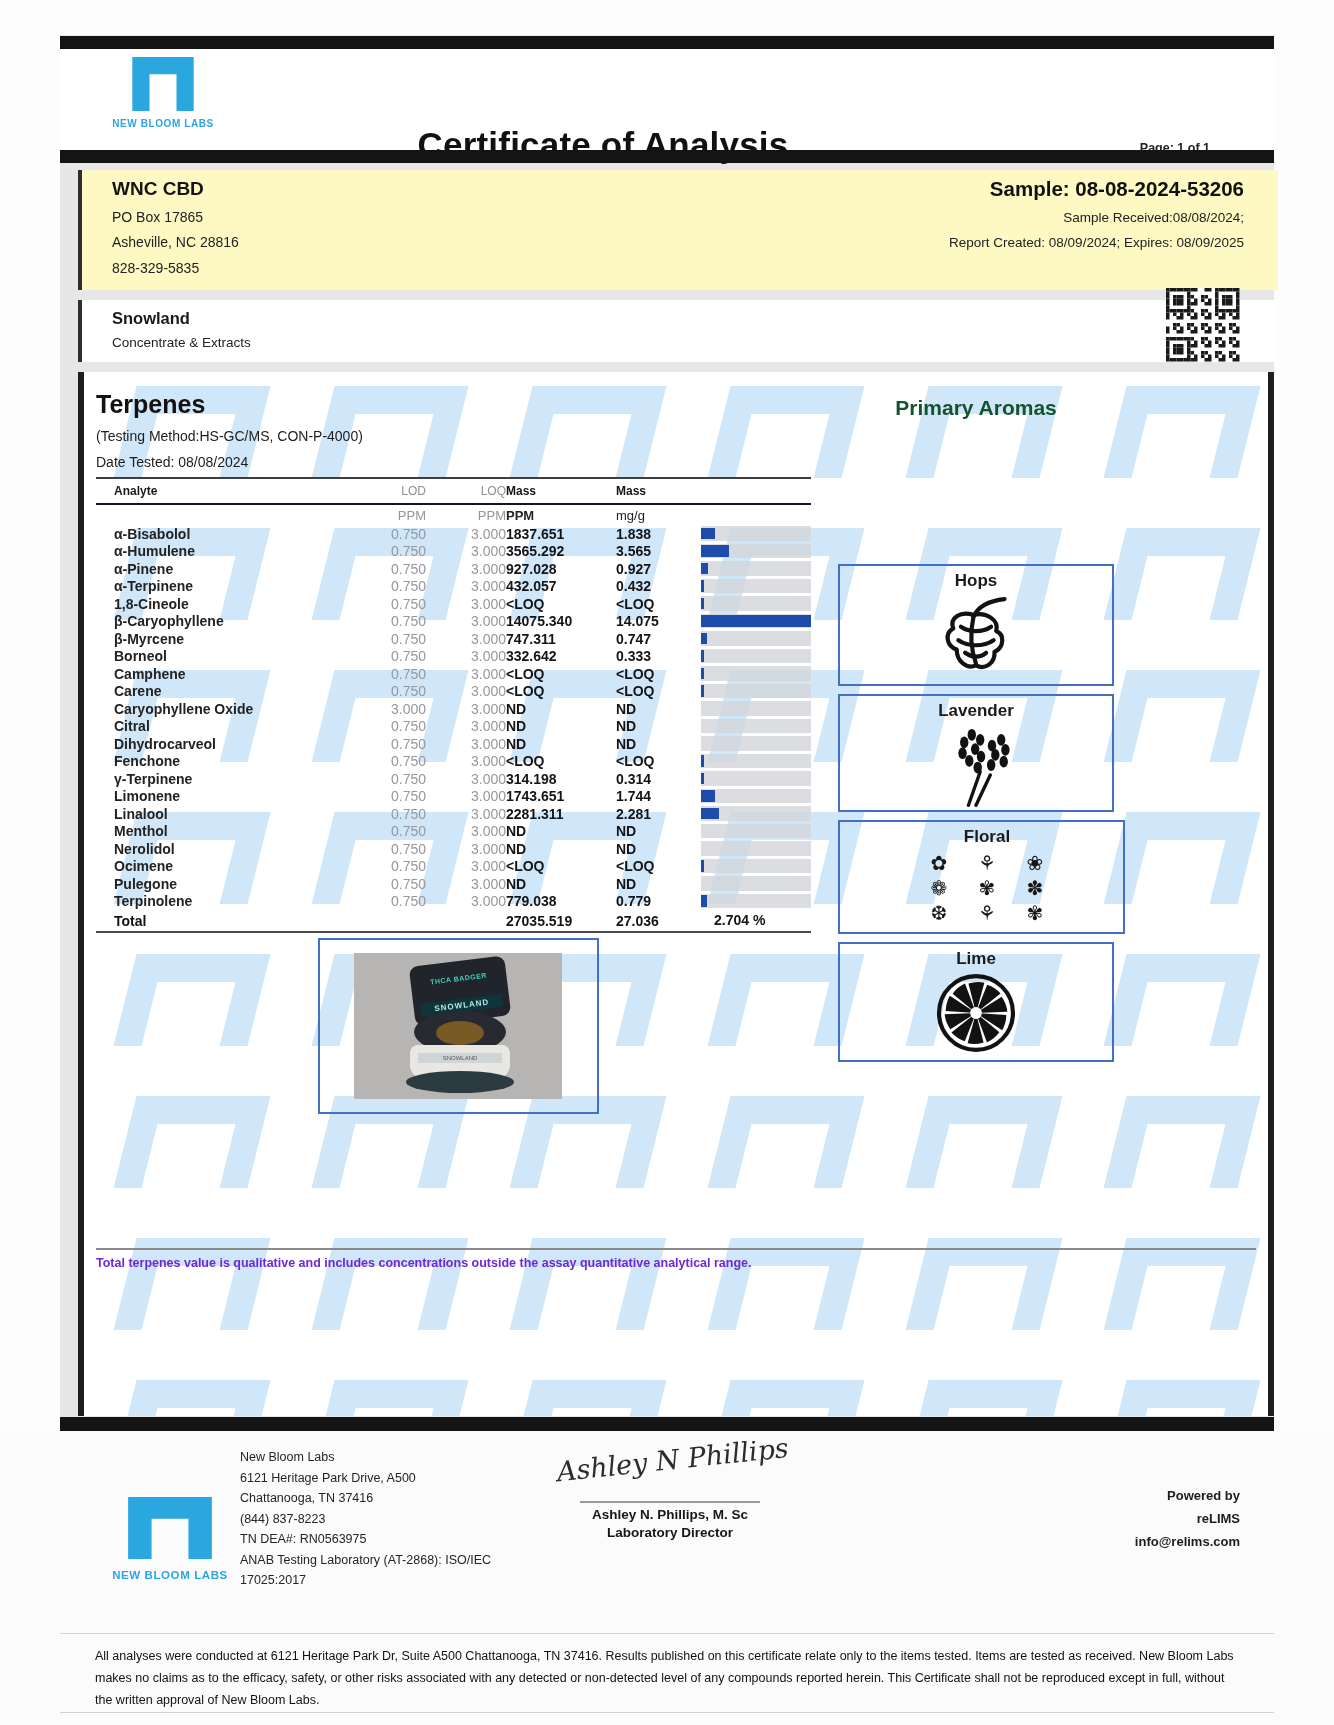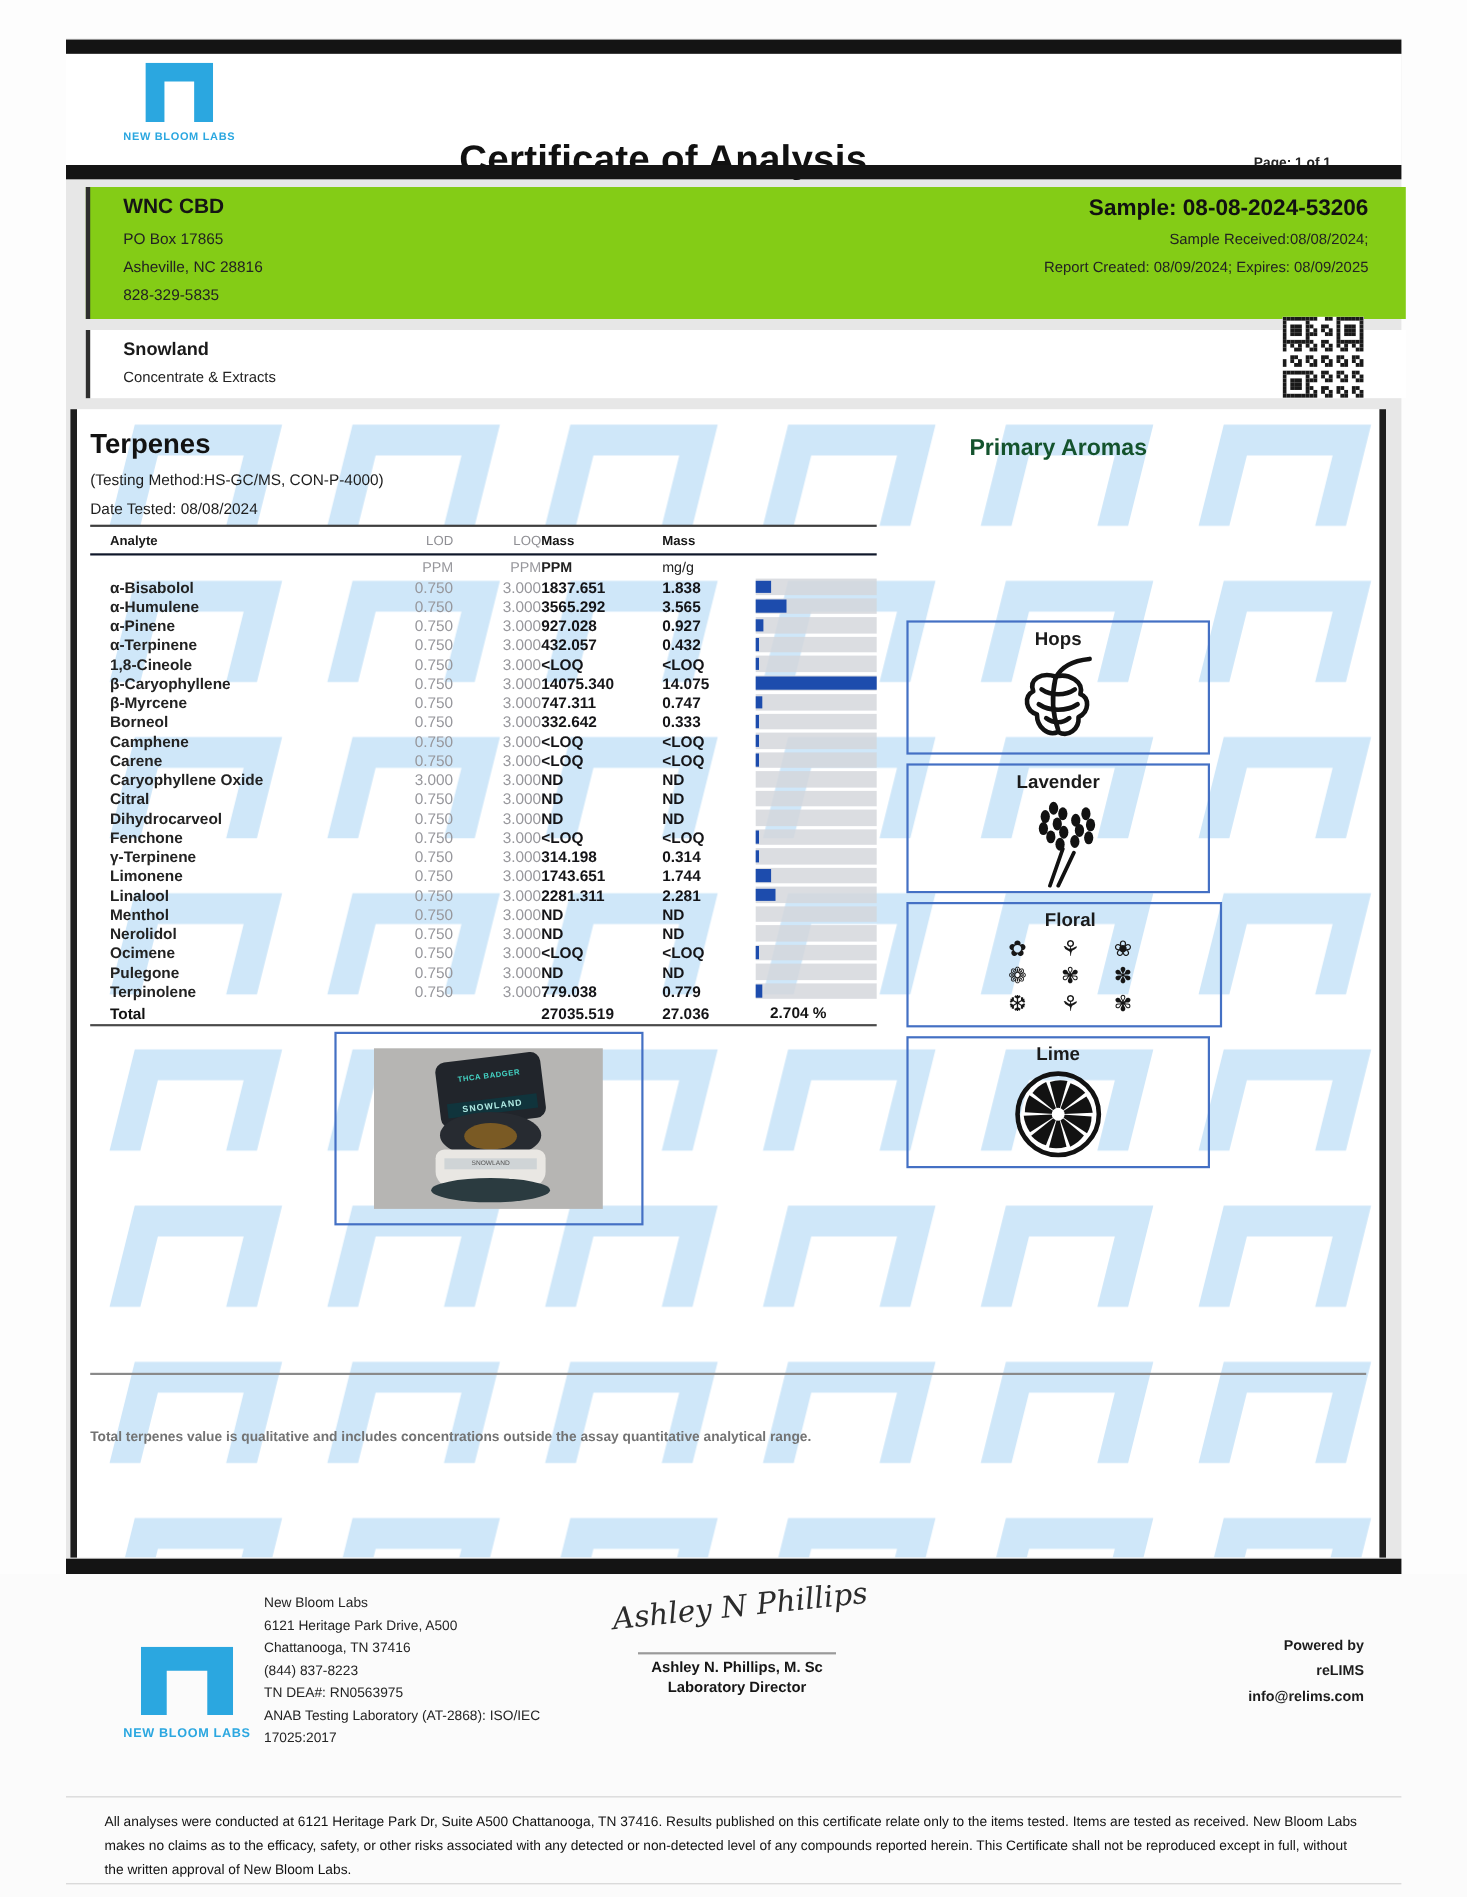--- a/index.html
+++ b/index.html
@@ -15,33 +15,33 @@
   .header-card{position:absolute;left:60px;top:49px;width:1214px;height:101px;background:#fff;}
   .logo-block{position:absolute;text-align:center;}
   #hdr-logo{left:38px;top:8px;width:130px;}
   .logo-text{color:#2ba7e0;font-weight:700;letter-spacing:.6px;}
   #hdr-logo .logo-text{font-size:10px;margin-top:3px;}
   #doc-title{position:absolute;left:0;right:128px;top:76px;text-align:center;
              font-size:35px;font-weight:800;color:#111;letter-spacing:.2px;}
   #page-label{position:absolute;right:64px;top:92px;font-size:12.5px;font-weight:700;color:#222;}
 
   
-  .client-card{position:absolute;left:78px;top:170px;width:1196px;height:120px;background:#84cc16;border-left:4px solid #2e2e2e;}
+  .client-card{position:absolute;left:78px;top:170px;width:1196px;height:120px;background:#fef9c3;border-left:4px solid #2e2e2e;}
   #client-name{position:absolute;left:30px;top:8px;font-size:19px;font-weight:700;color:#151515;}
   .client-line{position:absolute;left:30px;font-size:14px;color:#222;}
   #sample-id{position:absolute;right:34px;top:7px;font-size:20.5px;font-weight:700;color:#111;}
   .sample-line{position:absolute;right:34px;font-size:13.5px;color:#222;text-align:left;}
 
   .snowland-card{position:absolute;left:78px;top:300px;width:1196px;height:62px;background:#fff;border-left:4px solid #2e2e2e;}
   #product-name{position:absolute;left:30px;top:9px;font-size:16.5px;font-weight:700;color:#1a1a1a;}
   #product-cat{position:absolute;left:30px;top:35px;font-size:13.5px;color:#222;}
   #qr{position:absolute;left:1166px;top:288px;width:74px;height:74px;background:#fff;}
 
   
-  .main-card{position:absolute;left:64px;top:372px;width:1184px;height:1044px;background:#fff;
+  .main-card{position:absolute;left:78px;top:372px;width:1184px;height:1044px;background:#fff;
              border-left:6px solid #1e1e1e;border-right:6px solid #1e1e1e;}
   .wm{position:absolute;left:0;top:0;width:100%;height:100%;}
   #terp-heading{position:absolute;left:12px;top:18px;font-size:25px;font-weight:800;color:#121212;}
   #terp-method{position:absolute;left:12px;top:56px;font-size:14px;color:#1d1d1d;}
   #terp-date{position:absolute;left:12px;top:82px;font-size:14px;color:#1d1d1d;}
 
   #terp-table{position:absolute;left:12px;top:105px;width:715px;}
   .grid6{display:grid;grid-template-columns:250px 80px 80px 110px 82px 113px;align-items:center;}
   .head-row{height:24px;border-top:2px solid #3e3e3e;border-bottom:2px solid #0f172a;font-size:12px;}
   .unit-row{height:20px;font-size:13px;}
@@ -68,21 +68,21 @@
   .lid-top{position:absolute;left:10px;top:14px;right:10px;text-align:center;font-size:7px;letter-spacing:.5px;color:#43d2c3;font-weight:700;}
   .lid-band{position:absolute;left:7px;bottom:9px;right:7px;height:13px;background:#10343c;color:#aee9e2;
             font-size:8px;font-weight:700;text-align:center;line-height:13px;letter-spacing:1px;}
   .jar-mouth{position:absolute;left:60px;top:58px;width:92px;height:42px;border-radius:50%;background:#272b31;}
   .goo{position:absolute;left:82px;top:68px;width:48px;height:24px;border-radius:50%;background:#7a5a24;}
   .jar-body{position:absolute;left:56px;top:92px;width:100px;height:34px;border-radius:8px 8px 14px 14px;background:#e9e7e3;}
   .jar-lbl{position:absolute;left:8px;top:8px;right:8px;height:10px;background:#cfd4d6;font-size:6px;color:#555;text-align:center;line-height:10px;}
   .jar-base{position:absolute;left:52px;top:118px;width:108px;height:22px;border-radius:50%;background:#2b3b40;}
 
   #footnote-hr{position:absolute;left:12px;top:876px;width:1160px;border-top:2px solid #8a8a8a;}
-  #footnote{position:absolute;left:12px;top:884px;font-size:12.5px;font-weight:700;color:#737373;margin-top:43px;}
+  #footnote{position:absolute;left:12px;top:884px;font-size:12.5px;font-weight:700;color:#6d28d9;}
 
   
   #aromas-heading{position:absolute;left:754px;top:24px;width:276px;text-align:center;font-size:21px;font-weight:800;color:#14532d;}
   .aroma-box{position:absolute;left:754px;width:272px;border:2px solid #4470c4;text-align:center;}
   .aroma-label{font-size:17px;font-weight:700;color:#1b1b1b;margin-top:5px;}
   #box-cinnamon{top:60px;height:120px;}
   #box-hops{top:192px;height:118px;}
   #box-lavender{top:322px;height:114px;}
   #box-floral{top:448px;height:110px;padding-left:11px;}
   #box-lime{top:570px;height:116px;}

